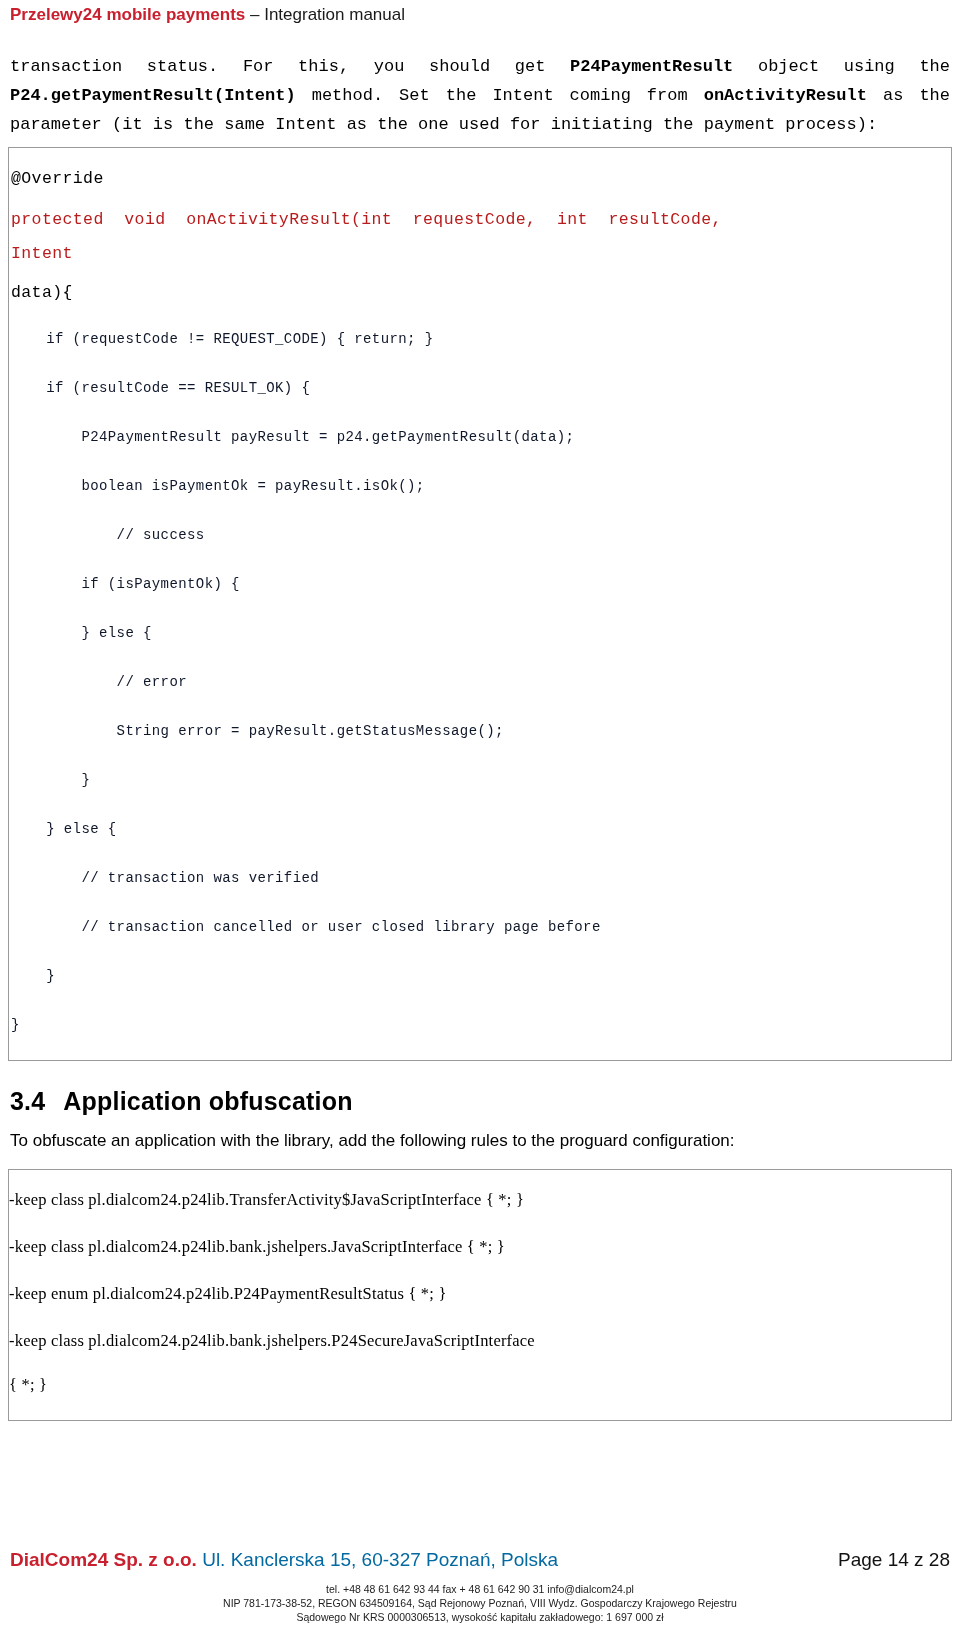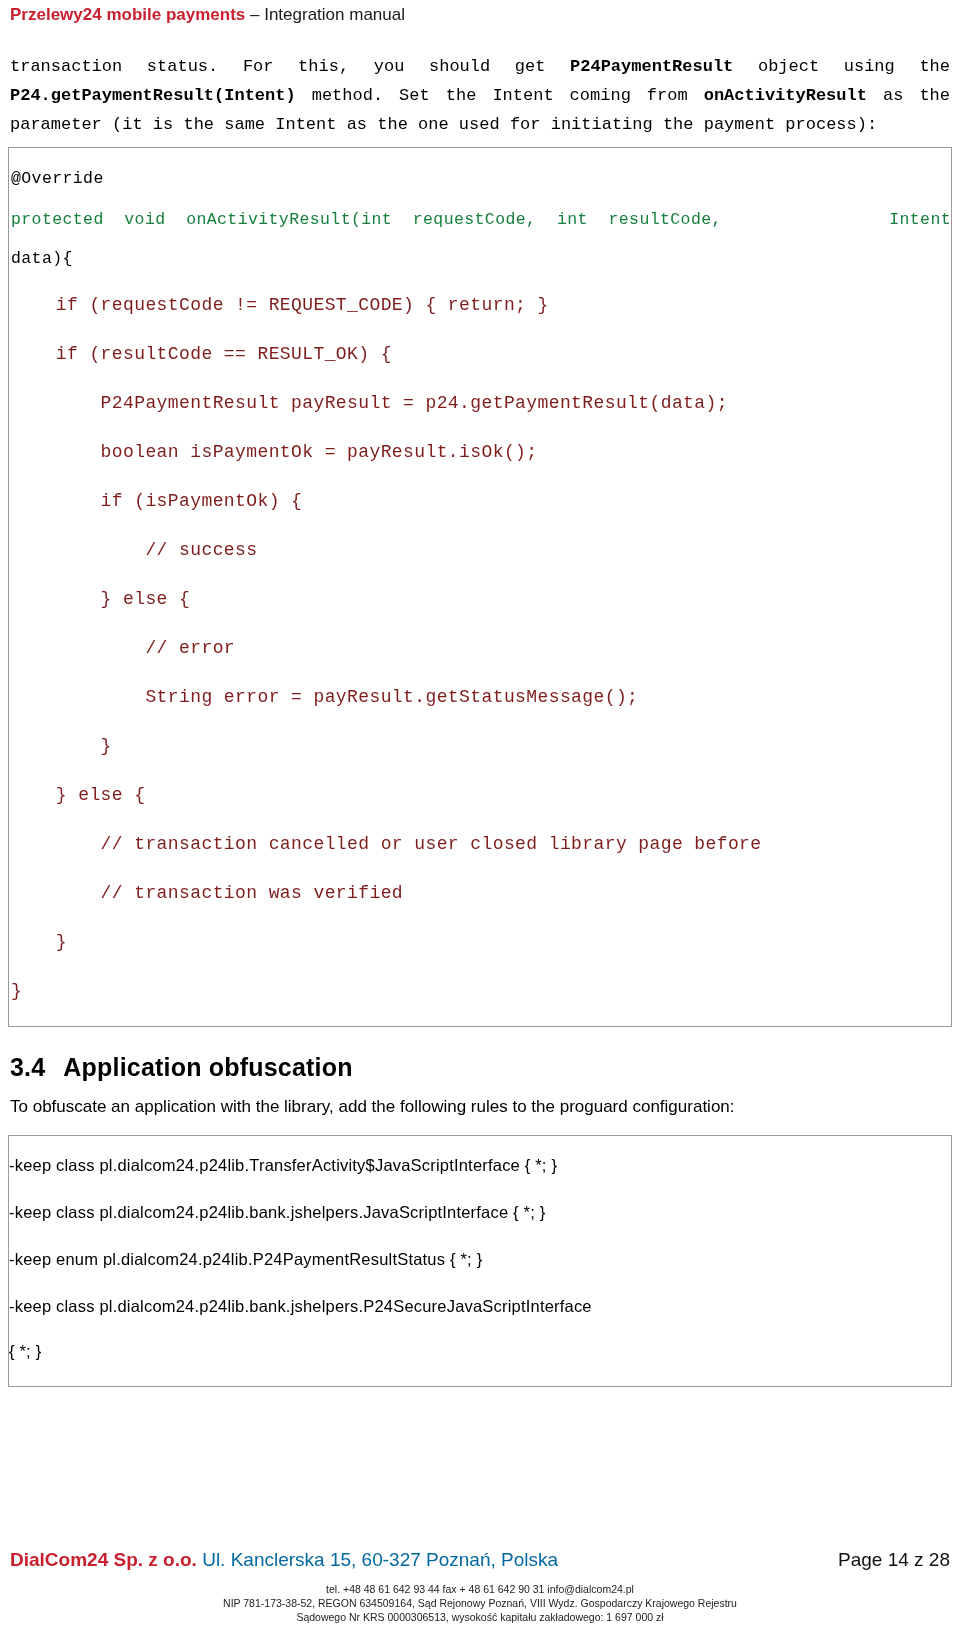--- a/index.html
+++ b/index.html
@@ -81,35 +81,36 @@
   
   .codebox {
     border: 1px solid #9a9a9a;
     background: #ffffff;
     box-sizing: border-box;
     margin: 8px 0 0 0;
     padding: 6px 0 10px 2px;
   }
   .codeline {
     font-family: "Liberation Mono", "DejaVu Sans Mono", monospace;
-    font-size: 18px;
+    font-size: 14px;
     line-height: 49px;
     white-space: pre;
-    color: #7f1d1d;
+    color: #0f172a;
     letter-spacing: 0.4px;
   }
   .code-spread {
     font-family: "Liberation Mono", "DejaVu Sans Mono", monospace;
     font-size: 16.5px;
     line-height: 34px;
-    color: #15803d;
+    color: #b91c1c;
     display: flex;
     justify-content: space-between;
     white-space: pre;
     letter-spacing: 0.4px;
+    flex-direction: column;
   }
   .code-cont {
     font-family: "Liberation Mono", "DejaVu Sans Mono", monospace;
     font-size: 16.5px;
     line-height: 34px;
     white-space: pre;
     color: #000;
     letter-spacing: 0.4px;
   }
 
@@ -124,21 +125,21 @@
 
   
   .pgbox {
     border: 1px solid #9a9a9a;
     background: #ffffff;
     box-sizing: border-box;
     margin-top: 14px;
     padding: 6px 0 14px 0;
   }
   .pgline {
-    font-family: Liberation Sans, sans-serif;
+    font-family: Liberation Serif, serif;
     font-size: 16.5px;
     line-height: 47px;
     white-space: pre;
     color: #000;
     letter-spacing: 0.2px;
   }
 
   
   .footer {
     position: absolute;
@@ -183,29 +184,29 @@
   <div class="codebox">
     <div class="code-cont" style="line-height:49px;">@Override</div>
     <div class="code-spread">
       <span>protected  void  onActivityResult(int  requestCode,  int  resultCode,</span><span>Intent</span>
     </div>
     <div class="code-cont" style="line-height:44px;">data){</div>
     <div class="codeline">    if (requestCode != REQUEST_CODE) { return; }</div>
     <div class="codeline">    if (resultCode == RESULT_OK) {</div>
     <div class="codeline">        P24PaymentResult payResult = p24.getPaymentResult(data);</div>
     <div class="codeline">        boolean isPaymentOk = payResult.isOk();</div>
+    <div class="codeline">            // success</div>
     <div class="codeline">        if (isPaymentOk) {</div>
-    <div class="codeline">            // success</div>
     <div class="codeline">        } else {</div>
     <div class="codeline">            // error</div>
     <div class="codeline">            String error = payResult.getStatusMessage();</div>
     <div class="codeline">        }</div>
     <div class="codeline">    } else {</div>
+    <div class="codeline">        // transaction was verified</div>
     <div class="codeline">        // transaction cancelled or user closed library page before</div>
-    <div class="codeline">        // transaction was verified</div>
     <div class="codeline">    }</div>
     <div class="codeline">}</div>
   </div>
 
   <div class="heading2">
     <span class="num">3.4</span><span>Application obfuscation</span>
   </div>
 
   <p class="para">To obfuscate an application with the library, add the following rules to the proguard configuration:</p>
 

